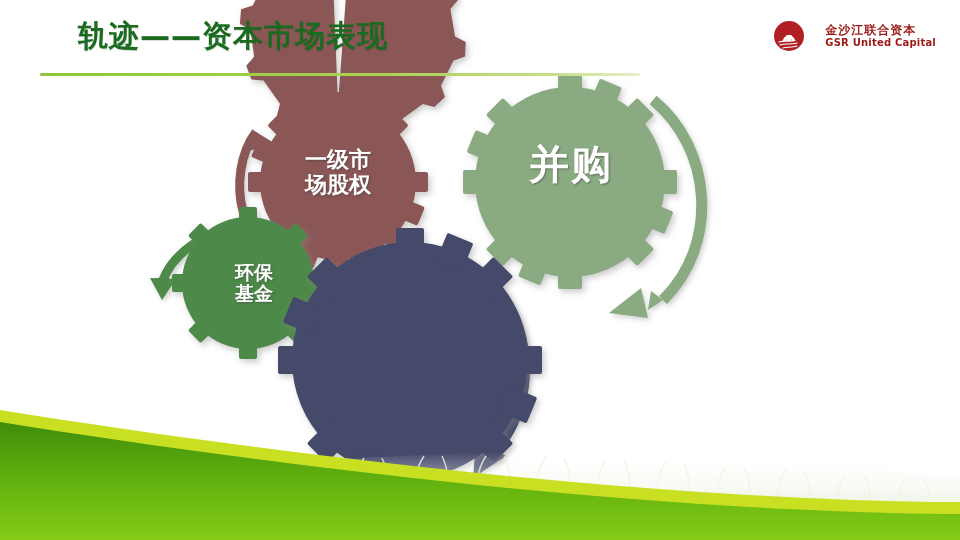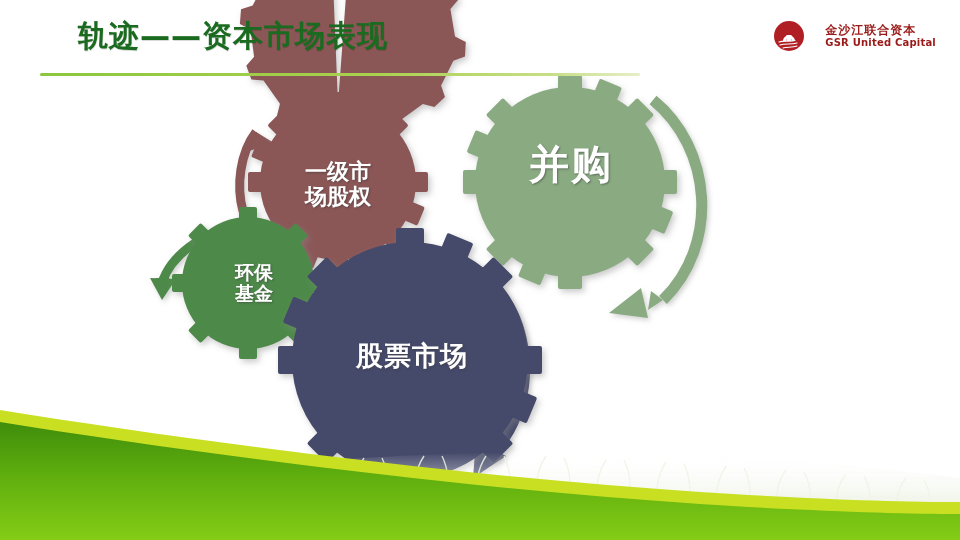--- a/index.html
+++ b/index.html
@@ -108,21 +108,21 @@
     color: #ffffff;
     font-weight: bold;
     text-align: center;
     line-height: 1.12;
     text-shadow: 1px 1px 2px rgba(60,60,60,0.55);
     white-space: pre-line;
     pointer-events: none;
   }
   #label-primary-equity {
     left: 278px;
-    top: 160px;
+    top: 148px;
     width: 120px;
     font-size: 22px;
   }
   #label-secondary-market {
     left: 198px;
     top: 244px;
     width: 100px;
     font-size: 18px;
   }
   #label-env-fund {
@@ -263,21 +263,20 @@
     
     <div class="gear-label" id="label-primary-equity">一级市
 场股权</div>
 
 
     <div class="gear-label" id="label-env-fund">环保
 基金</div>
 
     <div class="gear-label" id="label-ma">并购</div>
 
-    <div class="gear-label" id="label-stock-market">股票市场</div>
   </div>
 
   <svg id="bottom-band" viewBox="0 0 960 160">
     <defs>
       <linearGradient id="bandgrad" x1="0" y1="0" x2="0" y2="1">
         <stop offset="0%" stop-color="#3f8d0b"></stop>
         <stop offset="45%" stop-color="#5fae0e"></stop>
         <stop offset="100%" stop-color="#84cc16"></stop>
       </linearGradient>
       <linearGradient id="grassgrad" x1="0" y1="0" x2="0" y2="1">

